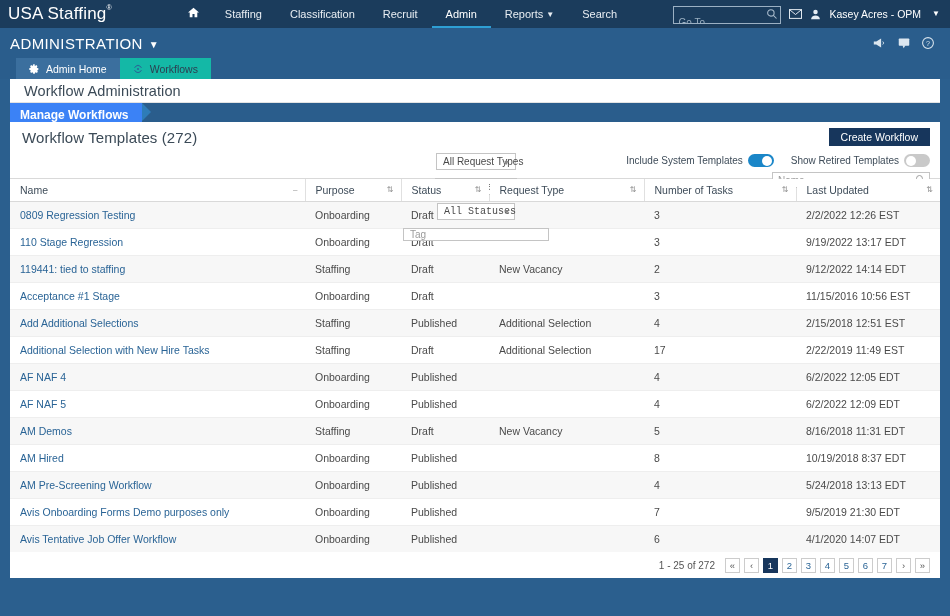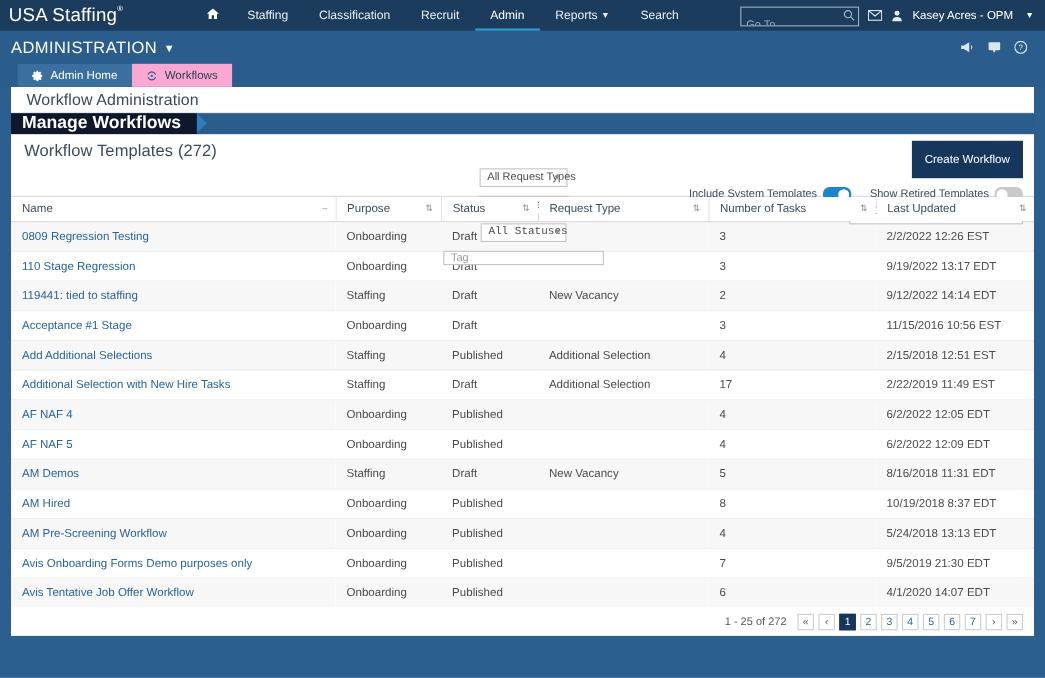--- a/index.html
+++ b/index.html
@@ -148,21 +148,21 @@
     align-items: center;
     gap: 7px;
     padding: 0 13px;
     font-size: 10.5px;
     color: #ffffff;
     background: #3b6f9e;
     white-space: nowrap;
     cursor: pointer;
   }
   .tab.active {
-    background: #f9a8d4;
+    background: #14b8a6;
     color: #2d3e50;
     text-align: center;
   }
   .tab .tabicon { display: inline-flex; align-items: center; }
 
   
   .page {
     background: #ffffff;
     margin: 0 10px;
     height: 24px;
@@ -183,26 +183,26 @@
   .subtabstrip {
     margin: 0 10px;
     height: 19px;
     background: #2a5d8c;
     display: flex;
     align-items: stretch;
     position: relative;
   }
   .subtab {
     position: relative;
-    background: #0f172a;
+    background: #3b82f6;
     color: #ffffff;
-    font-size: 16px;
+    font-size: 12px;
     font-weight: bold;
     display: flex;
-    align-items: flex-start;
+    align-items: flex-end;
     padding: 0 14px 0 10px;
     white-space: nowrap;
     cursor: pointer;
   }
   .subtab::after {
     content: "";
     position: absolute;
     right: -9px; top: 0;
     width: 0; height: 0;
     border-top: 9.5px solid transparent;
@@ -272,21 +272,21 @@
     right: 10px; top: 6px;
     text-align: right;
   }
   .btn-create {
     background: #17365c;
     color: #ffffff;
     border: none;
     font-size: 10.5px;
     font-family: "Liberation Sans", sans-serif;
     padding: 0 12px;
-    height: 34px;
+    height: 18px;
     line-height: 18px;
     cursor: pointer;
     display: inline-block;
   }
   .toggles {
     display: flex;
     align-items: center;
     gap: 7px;
     justify-content: flex-end;
     margin-top: 8px;

